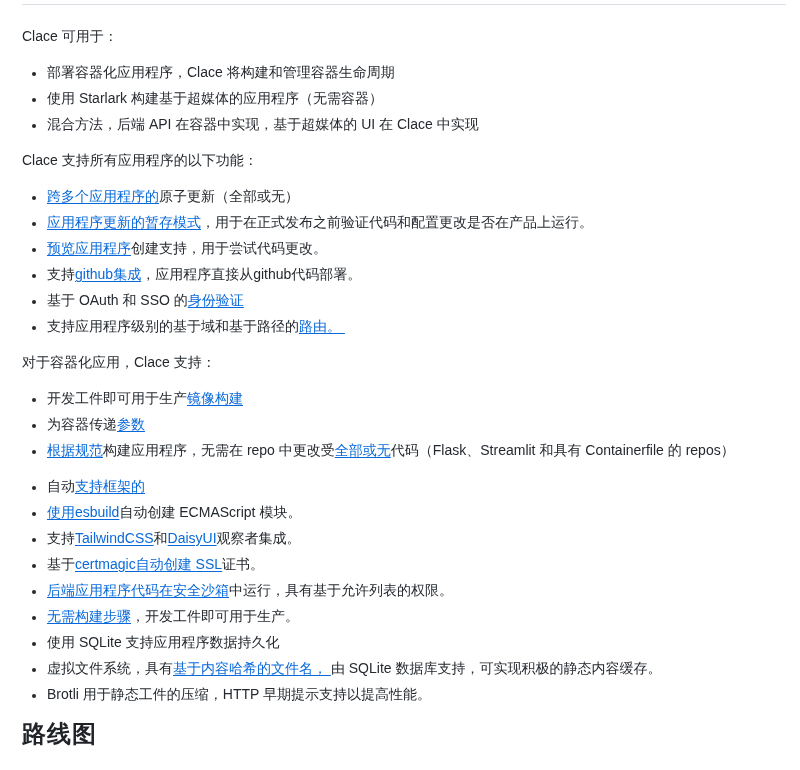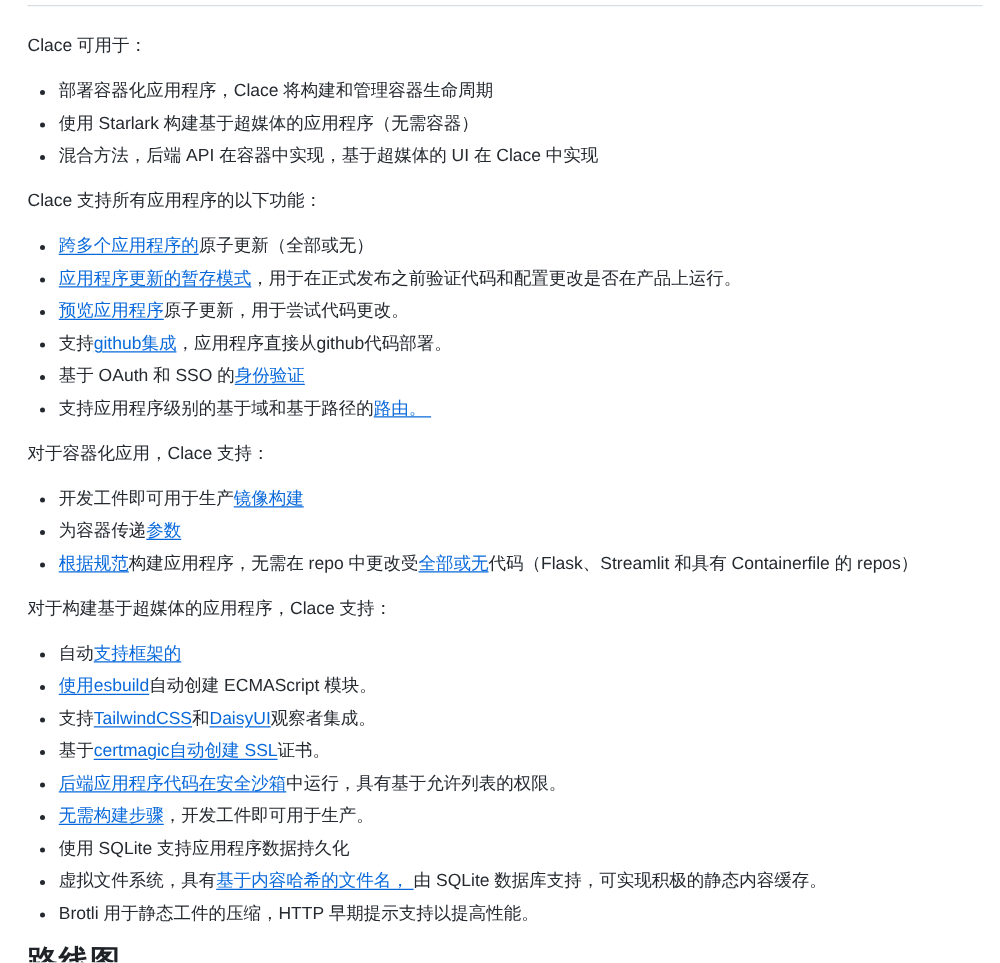--- a/index.html
+++ b/index.html
@@ -69,32 +69,31 @@
       <p class="md-p"><span>Clace 可用于：</span></p>
       <ul class="md-ul">
         <li><span>部署容器化应用程序，Clace 将构建和管理容器生命周期</span></li>
         <li><span>使用 Starlark 构建基于超媒体的应用程序（无需容器）</span></li>
         <li><span>混合方法，后端 API 在容器中实现，基于超媒体的 UI 在 Clace 中实现</span></li>
       </ul>
       <p class="md-p"><span>Clace 支持所有应用程序的以下功能：</span></p>
       <ul class="md-ul">
         <li><a class="md-link" href="#">跨多个应用程序的</a><span>原子更新（全部或无）</span></li>
         <li><a class="md-link" href="#">应用程序更新的暂存模式</a><span>，用于在正式发布之前验证代码和配置更改是否在产品上运行。</span></li>
-        <li><a class="md-link" href="#">预览应用程序</a><span>原子更新，用于尝试代码更改。</span></li>
+        <li><a class="md-link" href="#">预览应用程序</a><span>创建支持，用于尝试代码更改。</span></li>
         <li><span>支持</span><a class="md-link" href="#">github集成</a><span>，应用程序直接从github代码部署。</span></li>
         <li><span>基于 OAuth 和 SSO 的</span><a class="md-link" href="#">身份验证</a></li>
         <li><span>支持应用程序级别的基于域和基于路径的</span><a class="md-link" href="#">路由。&nbsp;</a></li>
       </ul>
       <p class="md-p"><span>对于容器化应用，Clace 支持：</span></p>
       <ul class="md-ul">
         <li><span>开发工件即可用于生产</span><a class="md-link" href="#">镜像构建</a></li>
         <li><span>为容器传递</span><a class="md-link" href="#">参数</a></li>
         <li><a class="md-link" href="#">根据规范</a><span>构建应用程序，无需在 repo 中更改受</span><a class="md-link" href="#">全部或无</a><span>代码（Flask、Streamlit 和具有 Containerfile 的 repos）</span></li>
       </ul>
-      <p class="md-p"><span>对于构建基于超媒体的应用程序，Clace 支持：</span></p>
       <ul class="md-ul">
         <li><span>自动</span><a class="md-link" href="#">支持框架的</a></li>
         <li><a class="md-link" href="#">使用esbuild</a><span>自动创建 ECMAScript 模块。</span></li>
         <li><span>支持</span><a class="md-link" href="#">TailwindCSS</a><span>和</span><a class="md-link" href="#">DaisyUI</a><span>观察者集成。</span></li>
         <li><span>基于</span><a class="md-link" href="#">certmagic自动创建 SSL</a><span>证书。</span></li>
         <li><a class="md-link" href="#">后端应用程序代码在安全沙箱</a><span>中运行，具有基于允许列表的权限。</span></li>
         <li><a class="md-link" href="#">无需构建步骤</a><span>，开发工件即可用于生产。</span></li>
         <li><span>使用 SQLite 支持应用程序数据持久化</span></li>
         <li><span>虚拟文件系统，具有</span><a class="md-link" href="#">基于内容哈希的文件名，&nbsp;</a><span>由 SQLite 数据库支持，可实现积极的静态内容缓存。</span></li>
         <li><span>Brotli 用于静态工件的压缩，HTTP 早期提示支持以提高性能。</span></li>

